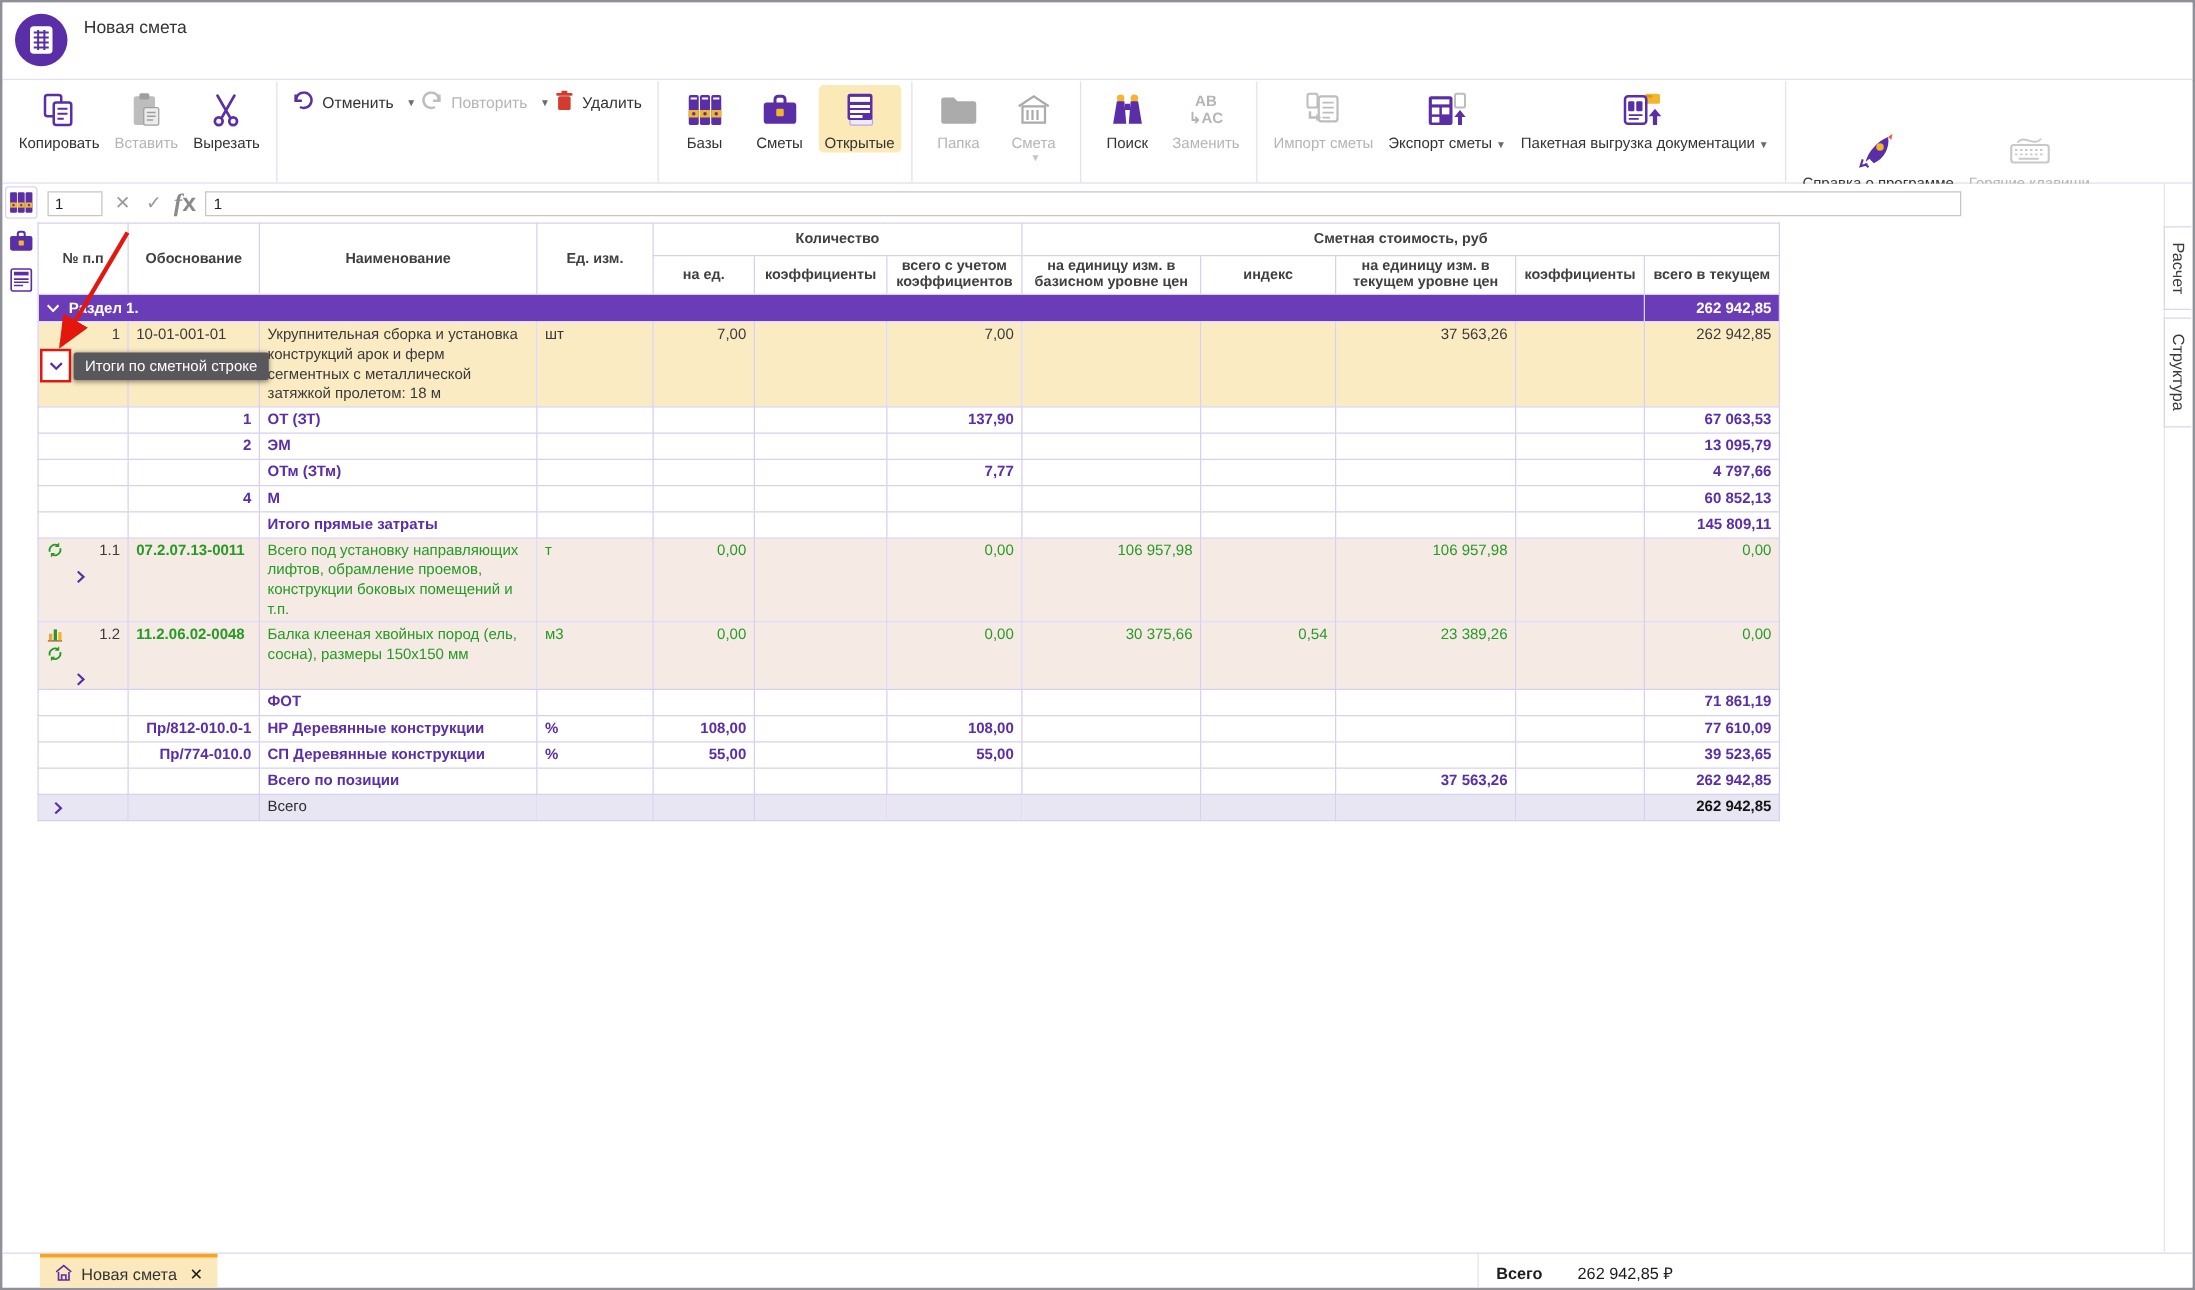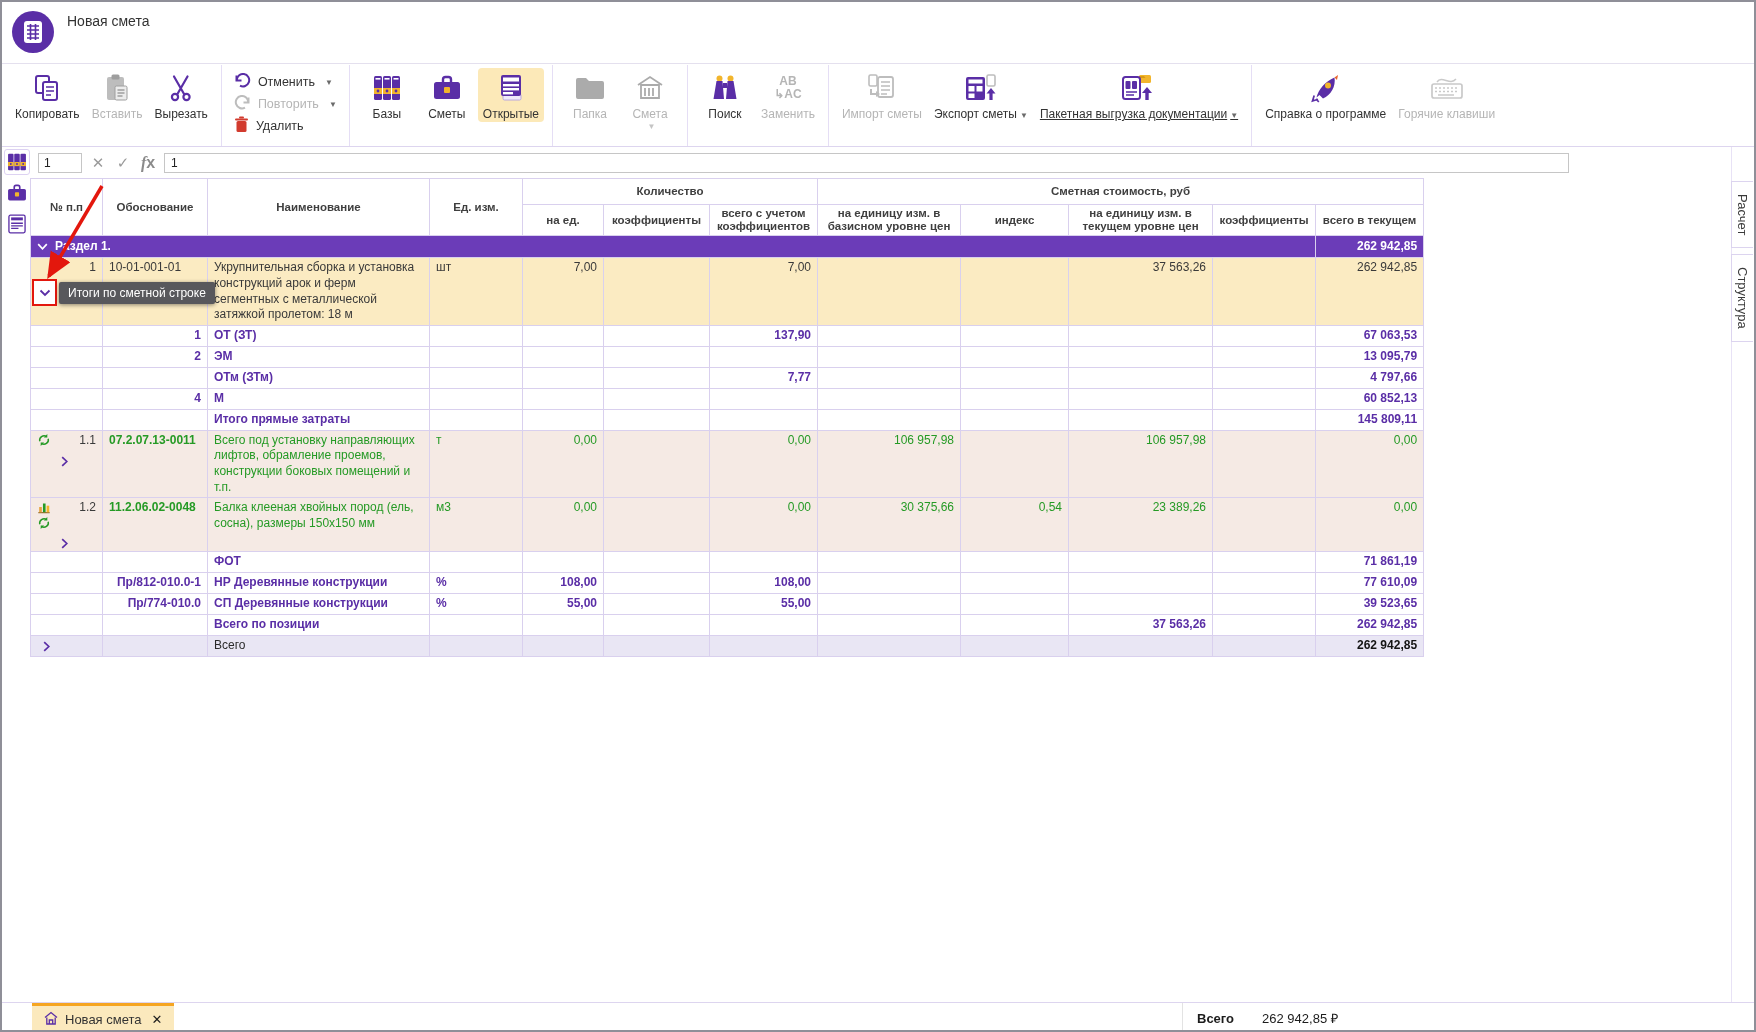--- a/index.html
+++ b/index.html
@@ -25,21 +25,21 @@
   .rgroup { position:relative; border-right:1px solid #e5def5; padding:3px 8px 15px;
             display:flex; align-items:flex-start; gap:2px; }
   .rbtn { display:flex; flex-direction:column; align-items:center; justify-content:flex-start;
           padding:3px 5px 0; min-width:58px; font-size:12px; color:#333; text-align:center;
           line-height:1.15; cursor:pointer; border-radius:4px; }
   .rbtn .ric { height:34px; display:flex; align-items:center; margin-bottom:3px; }
   .rbtn.disabled { color:#b5b5b5; cursor:default; }
   .rbtn.hl { background:#fce9b8; }
   .dd { font-size:8px; color:#6b6b6b; margin-left:3px; }
   .rbtn.disabled .dd { color:#c4c4c4; }
-  .edit-stack { display:flex; flex-direction:column; justify-content:flex-start; gap:4px; padding:5px 4px; }
+  .edit-stack { display:flex; flex-direction:row; justify-content:flex-start; gap:4px; padding:5px 4px; }
   .erow { display:flex; align-items:center; gap:7px; font-size:12.5px; color:#333; height:18px; cursor:pointer; }
   .erow.disabled { color:#b5b5b5;justify-content:flex-end; }
   .abac { display:flex; flex-direction:column; color:#b5b5b5; font-weight:700; font-size:12px; line-height:1.1; }
 
   
   .content { position:absolute; left:0; top:145px; right:0; height:855px; background:#fff; }
   .left-strip { position:absolute; left:0; top:2px; width:29px; display:flex; flex-direction:column;
                 align-items:center; gap:5px; }
   .strip-btn { width:26px; height:26px; display:flex; align-items:center; justify-content:center;
                border:1px solid transparent; border-radius:3px; cursor:pointer; }
@@ -48,21 +48,21 @@
   .vtab { writing-mode:vertical-rl; font-size:13px; color:#3a3a3a; background:#fff;
           border:1px solid #dcd4ef; border-right:none; padding:12px 3px; margin-left:-1px; cursor:pointer; }
   .vtab1 { margin-top:34px; }
   .vtab2 { margin-top:6px; }
 
   .fbar { position:absolute; left:29px; top:0; right:23px; height:31px; display:flex;
           align-items:center; gap:7px; padding-left:7px; }
   .namebox { width:44px; height:20px; border:1px solid #c6c6c6; font-size:12px; padding:1px 5px;
              font-family:"Liberation Sans",sans-serif; color:#222; }
   .fico { color:#9a9a9a; font-size:15px; line-height:1; cursor:pointer; width:18px; text-align:center; }
-  .fx { color:#8b8b8b; font-size:16px; font-weight:700; }
+  .fx { color:#8b8b8b; font-size:20px; font-weight:700; }
   .fx i { font-family:"Liberation Serif",serif; }
   .finput { width:1405px; height:20px; border:1px solid #c6c6c6; font-size:12px; padding:1px 6px;
             font-family:"Liberation Sans",sans-serif; color:#222; }
 
   
   .grid-wrap { position:absolute; left:28px; top:31px; }
   table.grid { border-collapse:collapse; table-layout:fixed; width:1393px; font-size:12px; color:#3a3a3a; }
   .grid th, .grid td { border:1px solid #d9d0ee; padding:2px 6px; overflow:hidden; }
   .grid thead th { font-size:11.5px; font-weight:700; color:#3f3f3f; text-align:center;
                    vertical-align:middle; line-height:1.15; background:#fff; height:26px; }
@@ -310,38 +310,38 @@
               <rect x="4.5" y="13" width="6" height="5.5" fill="#fff"></rect>
               <rect x="12.5" y="13" width="6" height="5.5" fill="#fff"></rect>
               <rect x="4.5" y="20.5" width="6" height="4.5" fill="#fff"></rect>
               <rect x="23" y="2" width="8" height="11" rx="1.5" fill="#fff" stroke="#bdbdbd" stroke-width="1.6"></rect>
               <path d="M27 27V18" stroke="#5a2ea6" stroke-width="3.2"></path>
               <path d="M22.5 20.5 27 15l4.5 5.5z" fill="#5a2ea6"></path>
             </svg>
         </span>
         <span><span>Экспорт сметы</span><span class="dd">▼</span></span>
       </div>
-      <div class="rbtn" style="min-width:128px;text-decoration:underline;">
+      <div class="rbtn" style="min-width:128px;">
         <span class="ric">
           <svg width="40" height="30" viewBox="0 0 40 30">
               <rect x="20" y="2" width="12" height="8" rx="1.5" fill="#f2b52c"></rect>
               <path d="M20 3h5l1.5 2H20z" fill="#d99a14"></path>
               <rect x="4" y="4" width="17" height="22" rx="2.5" fill="#fff" stroke="#5a2ea6" stroke-width="2"></rect>
               <rect x="6.5" y="8" width="5" height="8" rx="1" fill="#5a2ea6"></rect>
               <rect x="13" y="8" width="5" height="8" rx="1" fill="#5a2ea6"></rect>
               <path d="M7 19h11M7 22h8" stroke="#5a2ea6" stroke-width="1.4"></path>
               <path d="M28 27V17" stroke="#5a2ea6" stroke-width="3.4"></path>
               <path d="M23 20l5-6 5 6z" fill="#5a2ea6"></path>
             </svg>
         </span>
         <span><span>Пакетная выгрузка документации</span><span class="dd">▼</span></span>
       </div>
     </div>
 
-    <div class="rgroup" style="border-right:none;">
+    <div class="rgroup" style="border-right:none;margin-top:32px;">
       <div class="rbtn">
         <span class="ric">
           <svg width="30" height="30" viewBox="0 0 30 30">
               <path d="M5.5 24.5C7.5 16.5 14 8.5 23.5 4.5c1.5 9-3.5 17.5-11.5 21l-3.5-3.5z" fill="#5a2ea6"></path>
               <circle cx="17" cy="12.5" r="3" fill="#f2b52c"></circle>
               <path d="M23.5 4.5 27 2l-1 5z" fill="#e8622c"></path>
               <path d="M5 26l2.8 2.8M3.2 22.5 1.5 28l5.5-1.7" stroke="#5a2ea6" stroke-width="1.7" fill="none"></path>
             </svg>
         </span>
           <span>Справка о программе</span>

